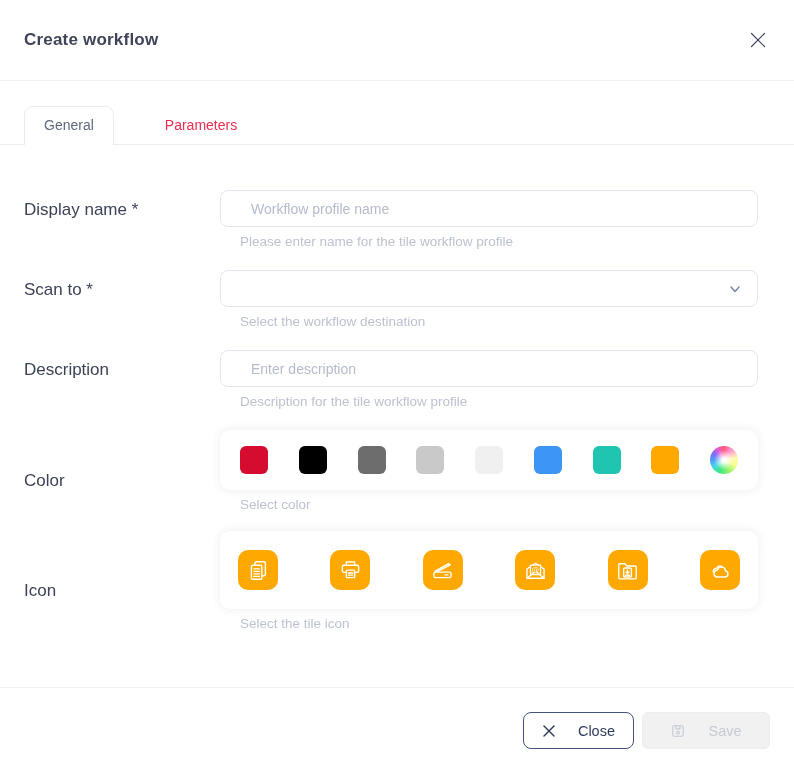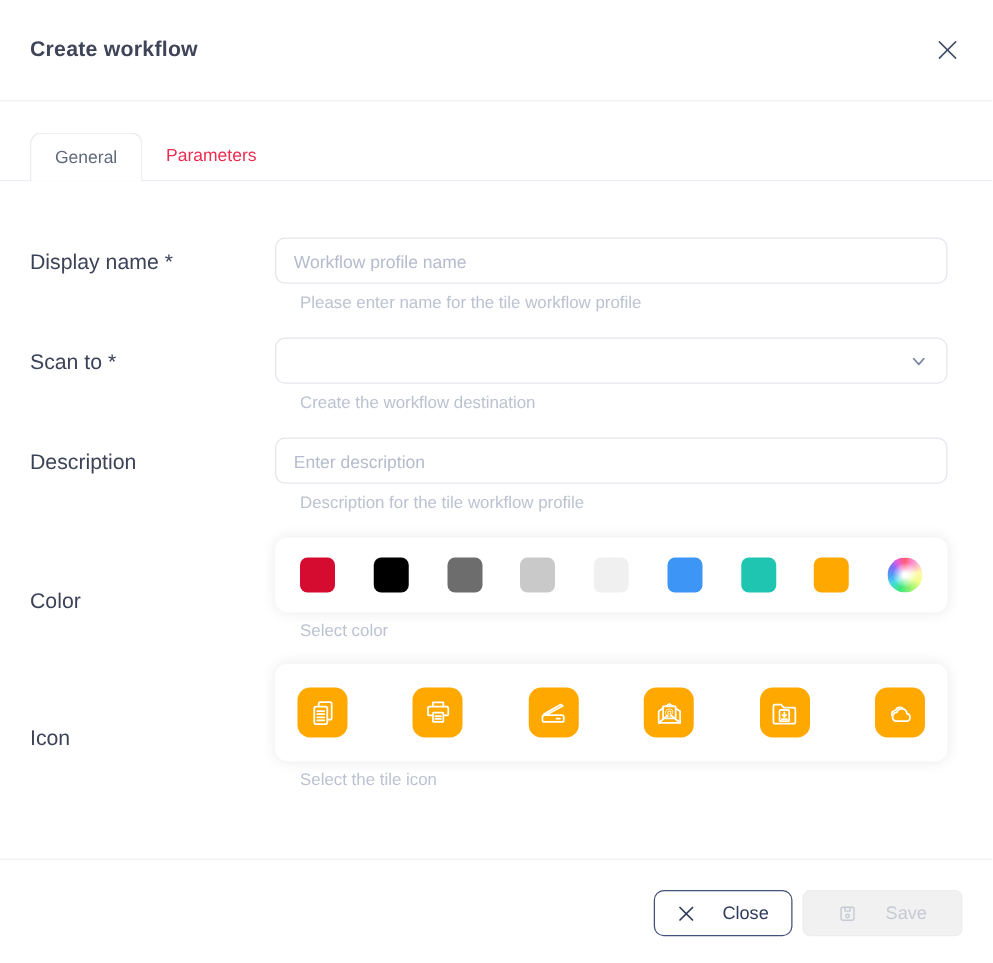--- a/index.html
+++ b/index.html
@@ -16,23 +16,24 @@
   .dlg-header {
     display: flex; align-items: center; justify-content: space-between;
     padding: 0 26px 0 24px; height: 81px;
     border-bottom: 1px solid #f0f1f5;
   }
   .dlg-title { font-size: 17px; font-weight: 700; color: #3f4459; letter-spacing: .2px; }
   .close-x { cursor: pointer; display: flex; align-items: center; }
 
   
   .tabs {
-    display: flex; align-items: flex-start;
+    display: flex; align-items: center;
     margin-top: 25px; padding: 0 24px;
     border-bottom: 1px solid #eceef3;
+    gap: 32px;
   }
   .tab {
     font-size: 14px; padding: 10px 19px 11px 19px; cursor: pointer;
     background: #fff; position: relative;
   }
   .tab.active {
     color: #60697c;
     border: 1px solid #e9ebf0; border-bottom: none;
     border-radius: 9px 9px 0 0;
     margin-bottom: -1px;
@@ -46,21 +47,21 @@
   .row-label {
     flex: 0 0 196px; width: 196px;
     font-size: 17px; color: #3c4257; padding-top: 10px;
   }
   .row.center-label .row-label { padding-top: 0; align-self: center; margin-top: 20px; }
   .row-field { flex: 1; min-width: 0; }
 
   .text-input, .select-box {
     width: 100%; height: 37px;
     border: 1px solid #e3e6ec; border-radius: 8px;
-    background: #fff; padding: 0 14px;
+    background: #fff; padding: 0 30px;
     font-size: 14px; color: #0f766e;
     font-family: "Liberation Sans", "DejaVu Sans", sans-serif;
     outline: none;
   }
   .text-input::placeholder { color: #b5bbcd; opacity: 1; }
   .select-box {
     position: relative; display: flex; align-items: center; cursor: pointer;
   }
   .select-box .chevron { position: absolute; right: 15px; top: 11px; }
   .hint { margin-top: 7px; font-size: 13.5px; color: #bcc2d0; margin-left: 20px; }
@@ -151,21 +152,21 @@
       <div class="row-label">Scan to *</div>
       <div class="row-field">
         <div class="select-box">
           <span></span>
           <span class="chevron">
             <svg width="14" height="14" viewBox="0 0 14 14" fill="none" stroke="#7d87a3" stroke-width="1.5" stroke-linecap="round" stroke-linejoin="round">
               <polyline points="3,5 7,9.5 11,5"></polyline>
             </svg>
           </span>
         </div>
-        <div class="hint">Create the workflow destination</div>
+        <div class="hint">Select the workflow destination</div>
       </div>
     </div>
 
     <div class="row">
       <div class="row-label">Description</div>
       <div class="row-field">
         <input class="text-input" type="text" placeholder="Enter description" style="">
         <div class="hint">Description for the tile workflow profile</div>
       </div>
     </div>

